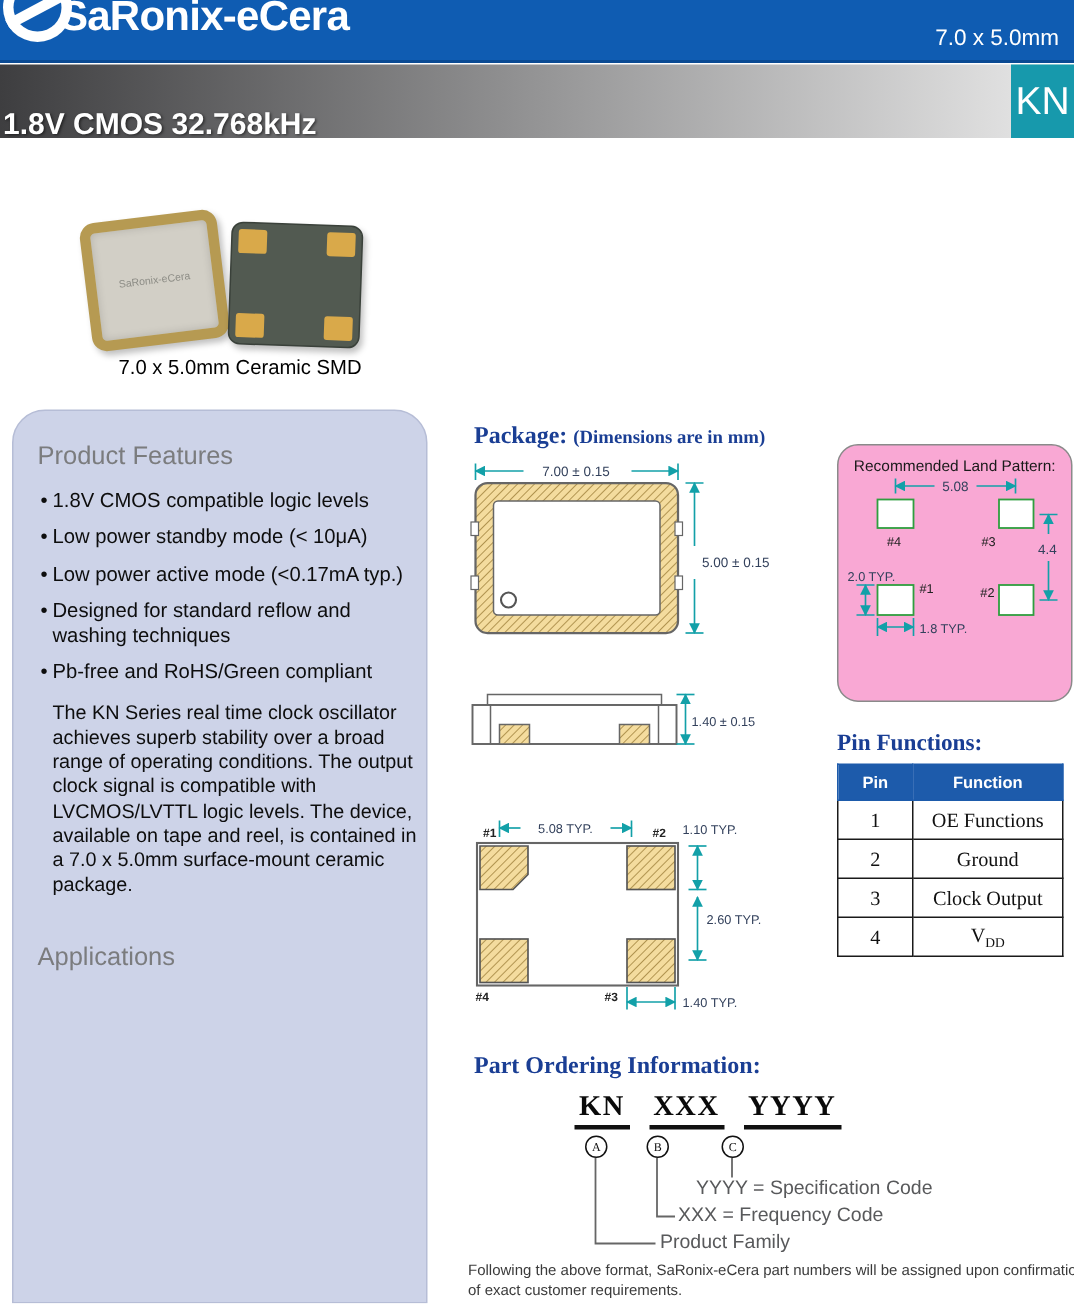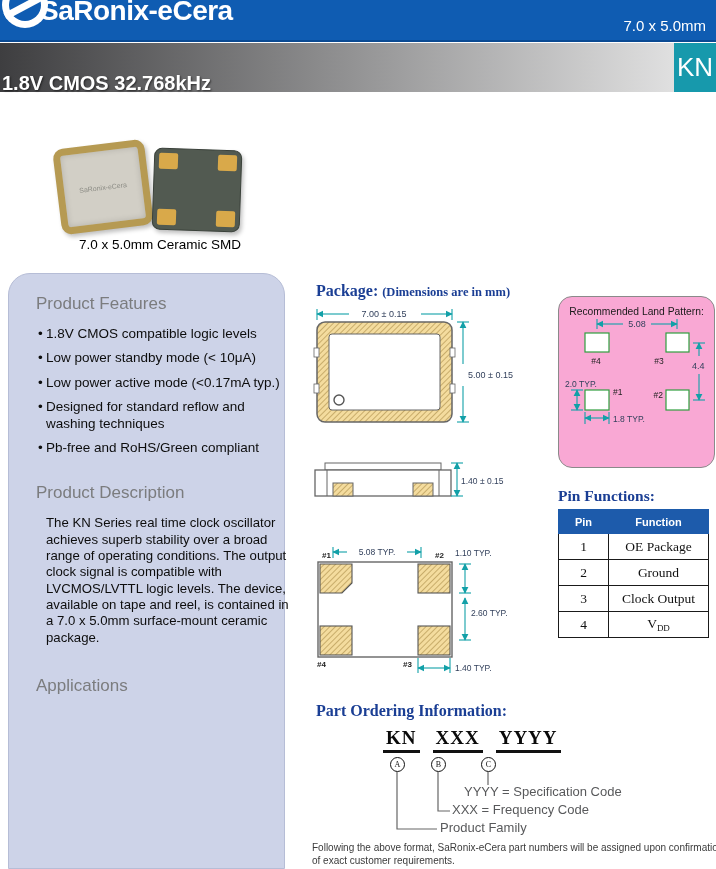--- a/index.html
+++ b/index.html
@@ -35,21 +35,21 @@
           background:#525a51;border:1px solid #3a413a;border-radius:8px;
           box-shadow:2px 3px 4px rgba(0,0,0,.25);}
   .photo2 .pad{position:absolute;width:19px;height:16px;background:#d9a94a;border-radius:2px;}
   .photo2 .p-tl{left:4px;top:4px}.photo2 .p-tr{right:4px;top:4px}
   .photo2 .p-bl{left:4px;bottom:4px}.photo2 .p-br{right:4px;bottom:4px}
   .photo-caption{position:absolute;left:79px;top:237px;font-size:13.5px;color:#000;}
 
   
   .panel{position:absolute;left:8px;top:273px;width:277px;height:596px;background:#cdd3e8;
          border:1px solid #b6bdd6;border-radius:22px 22px 0 0;box-sizing:border-box;
-         padding:20px 14px 0 27px;}
+         padding:20px 14px 0 16px;}
   .panel h2{font-size:17px;font-weight:400;color:#7b7c7e;margin:0 0 12px 0;}
   .feat-item{font-size:13.5px;color:#0d0d0d;margin:0 0 7.5px 0;padding-left:10px;position:relative;
              line-height:1.25;width:246px;}
   .feat-item::before{content:"\2022";position:absolute;left:2px;top:0;}
   .desc-head{margin-top:26px !important;}
   .desc-body{font-size:13.2px;color:#0d0d0d;line-height:1.24;width:252px;margin:10px;}
   .apps-head{margin-top:30px !important;}
   .apps-item{font-size:13.5px;color:#0d0d0d;}
 
   
@@ -118,21 +118,20 @@
   </div>
   <div class="photo-caption">7.0 x 5.0mm Ceramic SMD</div>
 
   <div class="panel">
     <h2>Product Features</h2>
     <div class="feat-item">1.8V CMOS compatible logic levels</div>
     <div class="feat-item">Low power standby mode (&lt; 10μA)</div>
     <div class="feat-item">Low power active mode (&lt;0.17mA typ.)</div>
     <div class="feat-item">Designed for standard reflow and washing techniques</div>
     <div class="feat-item">Pb-free and RoHS/Green compliant</div>
-    <h2 class="desc-head">Product Description</h2>
     <p class="desc-body">The KN Series real time clock oscillator achieves superb stability over a broad range of operating conditions. The output clock signal is compatible with LVCMOS/LVTTL logic levels.  The device, available on tape and reel, is contained in a 7.0 x 5.0mm surface-mount ceramic package.</p>
     <h2 class="apps-head">Applications</h2>
   </div>
 
   <div class="pkg-title serif-navy">
     <span>Package:</span>
     <span class="note">(Dimensions are in mm)</span>
   </div>
 
   <svg class="pkg-svg" width="250" height="400" viewBox="0 0 250 400">
@@ -249,21 +248,21 @@
   <table class="pin-table">
     <thead>
       <tr>
         <th class="col-pin">Pin</th>
         <th class="col-fn">Function</th>
       </tr>
     </thead>
     <tbody>
       <tr>
         <td>1</td>
-        <td>OE Package</td>
+        <td>OE Functions</td>
       </tr>
       <tr>
         <td>2</td>
         <td>Ground</td>
       </tr>
       <tr>
         <td>3</td>
         <td>Clock Output</td>
       </tr>
       <tr>

